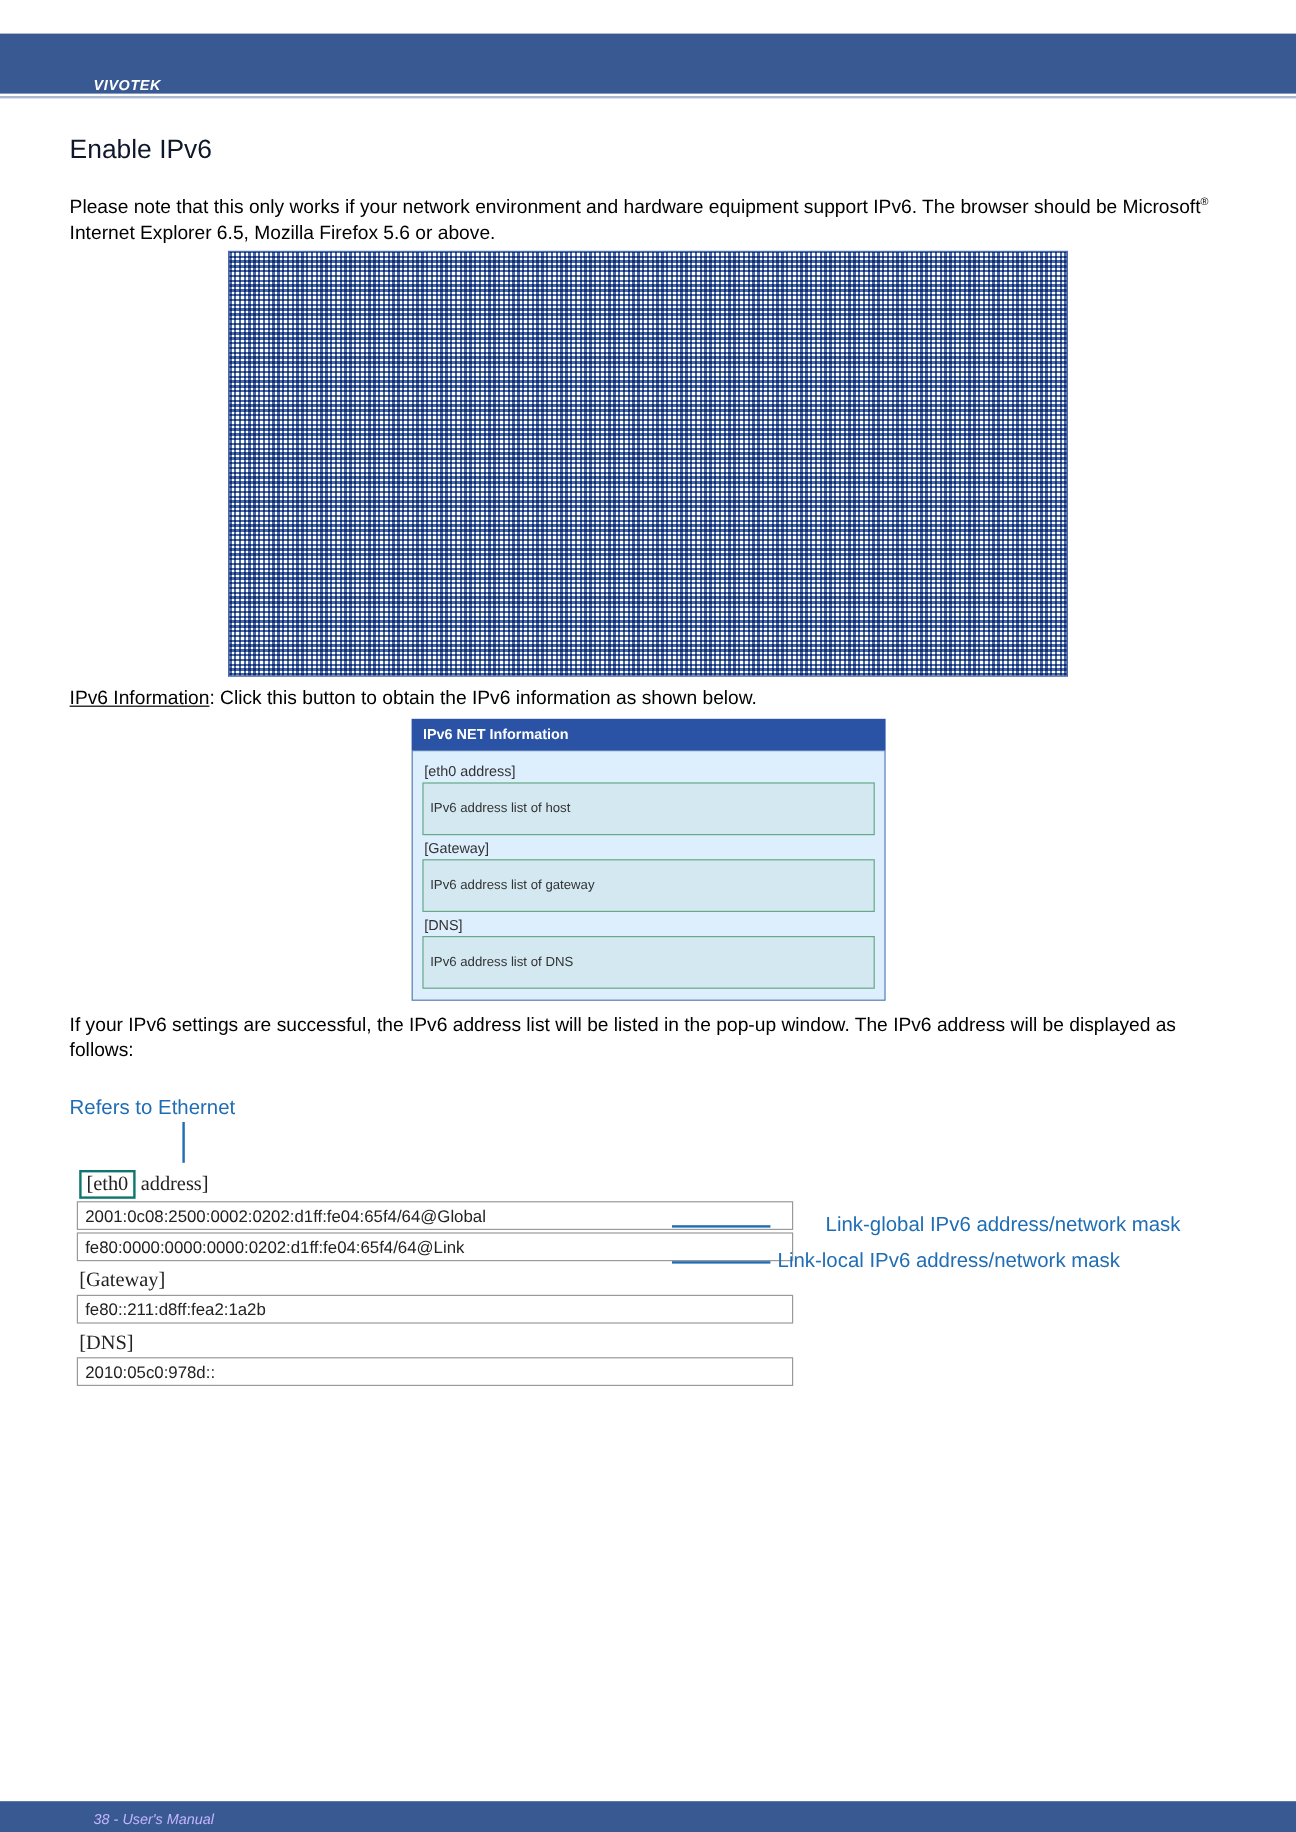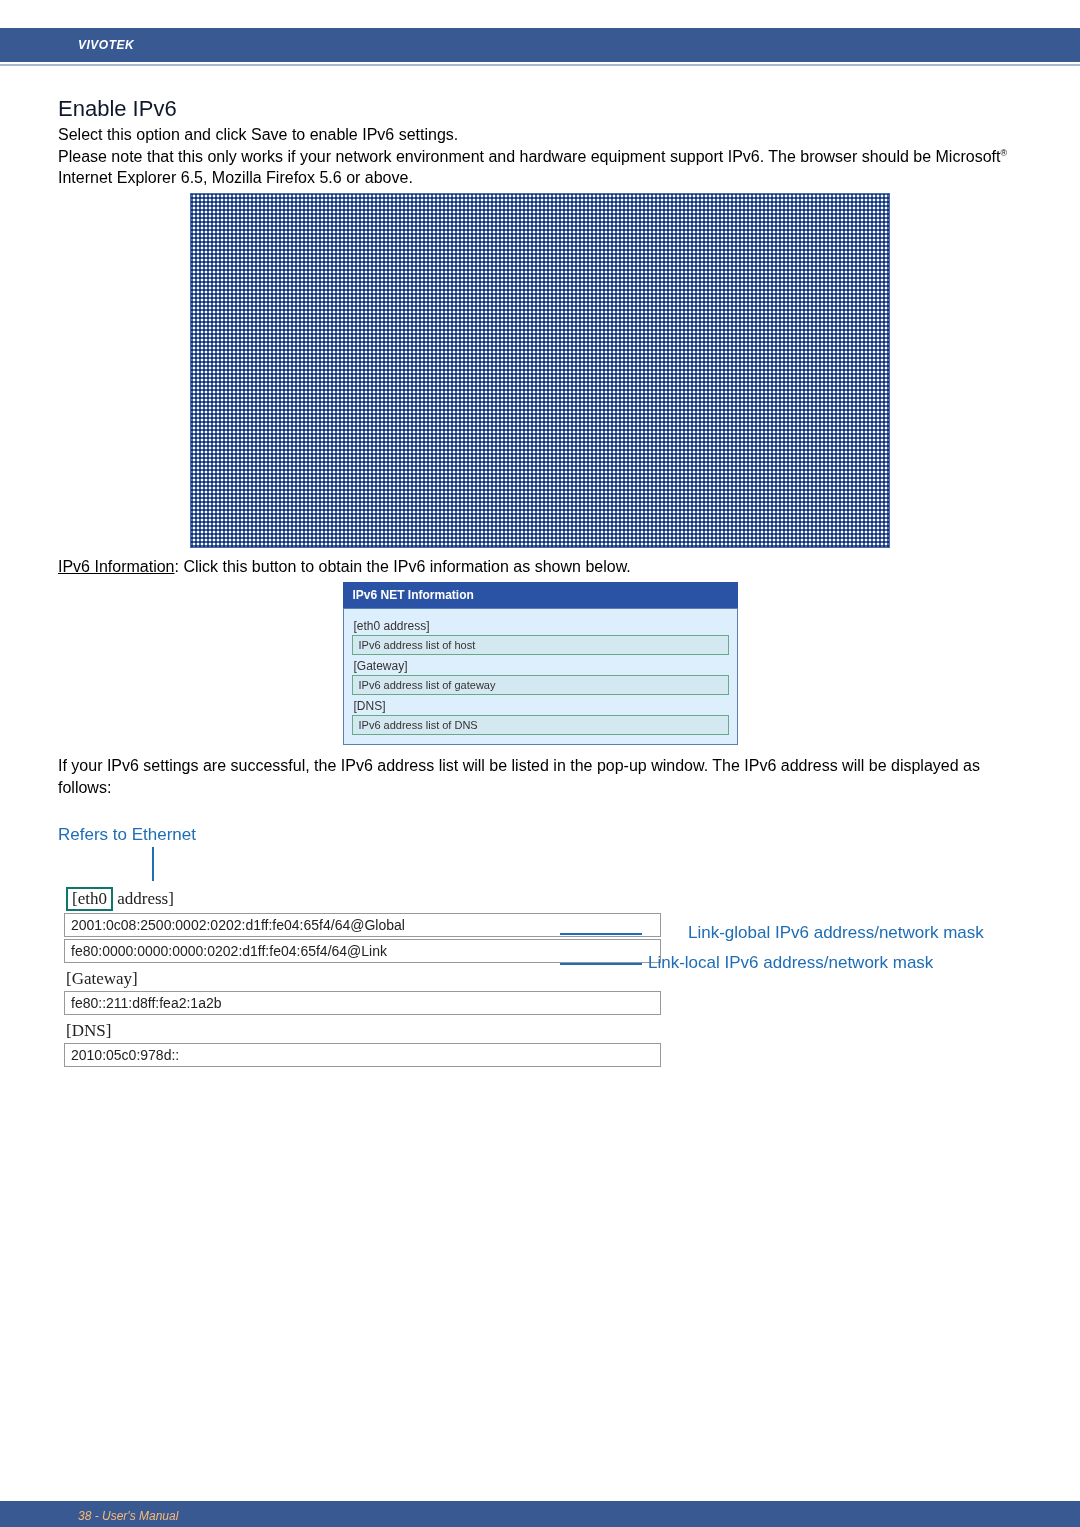--- a/index.html
+++ b/index.html
@@ -1,62 +1,62 @@
 <!DOCTYPE html>
 <html><head>
 <meta charset="utf-8">
 <style>
 * { margin: 0; padding: 0; box-sizing: border-box; }
 body { font-family: Arial, Helvetica, sans-serif; background: #fff; width: 1080px; }
 .page { width: 1080px; height: 1527px; background: #fff; position: relative; padding: 0; }
-.header-bar { background: #385992; height: 34px; display: flex; align-items: center; padding-left: 78px; margin-top: 28px; }
+.header-bar { background: #385992; height: 50px; display: flex; align-items: flex-end; padding-left: 78px; margin-top: 28px; }
 .brand { color: #fff; font-size: 12px; font-weight: bold; font-style: italic; letter-spacing: 0.5px; }
 .divider { height: 2px; background: #a8b8d4; margin-top: 2px; }
 .content { padding: 30px 58px 0 58px; }
 .heading-blue { color: #0f172a; font-size: 22px; margin-bottom: 2px; }
 .body-text { color: #000; font-size: 16px; line-height: 1.35; }
 .body-text sup { font-size: 9px; }
 .config-img { margin: 4px auto 3px; width: 700px; height: 355px; display: block; background: repeating-linear-gradient(0deg,#4a6ba8 0 2px,#fff 2px 4px),repeating-linear-gradient(90deg,#4a6ba8 0 2px,#fff 2px 4px); background-blend-mode: multiply; border: 1px solid #4a6ba8; }
 .underlined { text-decoration: underline; }
 .popup-img { margin: 5px auto 10px; width: 395px; }
 .popup-header { background: #2a52a5; color: #fff; font-size: 12px; font-weight: bold; padding: 6px 10px; }
 .popup-body { background: #ddeefc; border: 1px solid #5a7fb4; padding: 6px 8px; }
 .popup-label { color: #333; font-size: 12px; margin: 4px 2px 2px; }
-.popup-box { background: #d3e8f1; border: 1px solid #6a8; color: #333; font-size: 11px; padding: 3px 6px; margin-bottom: 3px; }
+.popup-box { background: #d3e8f1; border: 1px solid #6a8; color: #333; font-size: 11px; padding: 15px 6px; margin-bottom: 3px; }
 .ethernet-section { margin-top: 26px; position: relative; }
 .refers-label { color: #1f6db4; font-size: 17px; margin-bottom: 6px; }
 .eth-line { width: 2px; height: 34px; background: #1f6db4; margin-left: 94px; margin-top: -4px; }
 .eth-grp { position: relative; }
 .eth-label { font-family: 'Times New Roman', serif; font-size: 17px; color: #222; margin: 6px 0 2px 8px; }
 .eth-input { font-family: Arial; font-size: 14px; color: #222; border: 1px solid #999; padding: 3px 6px; width: 597px; margin: 0 0 2px 6px; background: #fff; }
 .eth-box-highlight { border: 2px solid #0f766e; display: inline-block; padding: 0 4px; }
 .arrow-line { position: absolute; height: 2px; background: #1f6db4; }
 .arrow-line.a1 { top: 46px; left: 502px; width: 82px; }
 .arrow-line.a2 { top: 76px; left: 502px; width: 82px; }
 .arrow-ann { position: absolute; color: #1f6db4; font-size: 17px; }
 .arrow-ann.r1 { top: 36px; left: 590px; margin-left: 40px; }
 .arrow-ann.r2 { top: 66px; left: 590px; }
 .footer { position: absolute; bottom: 24px; left: 0; width: 100%; background: #385992; height: 30px; display: flex; align-items: center; padding-left: 78px; }
-.footer-text { color: #fdba74; font-size: 12px; font-style: italic; }
+.footer-text { color: #c4b5fd; font-size: 12px; font-style: italic; }
 </style>
 </head>
 <body>
 
 <div class="page">
   <div class="header-bar">
     <span class="brand">VIVOTEK</span>
   </div>
   <div class="divider"></div>
 
   <div class="content">
 
     <div class="heading-blue">Enable IPv6</div>
 
     <div class="body-text">
-      <span>Select this option and click Save to enable IPv6 settings.</span><br>
+      <br>
       <span>Please note that this only works if your network environment and hardware equipment support IPv6. The browser should be Microsoft</span><sup>®</sup><span> Internet Explorer 6.5, Mozilla Firefox 5.6 or above.</span>
     </div>
 
     <div class="config-img"></div>
 
 
     <div class="body-text" style="margin-top:8px;">
       <span class="underlined">IPv6 Information</span><span>: Click this button to obtain the IPv6 information as shown below.</span>
     </div>
 

